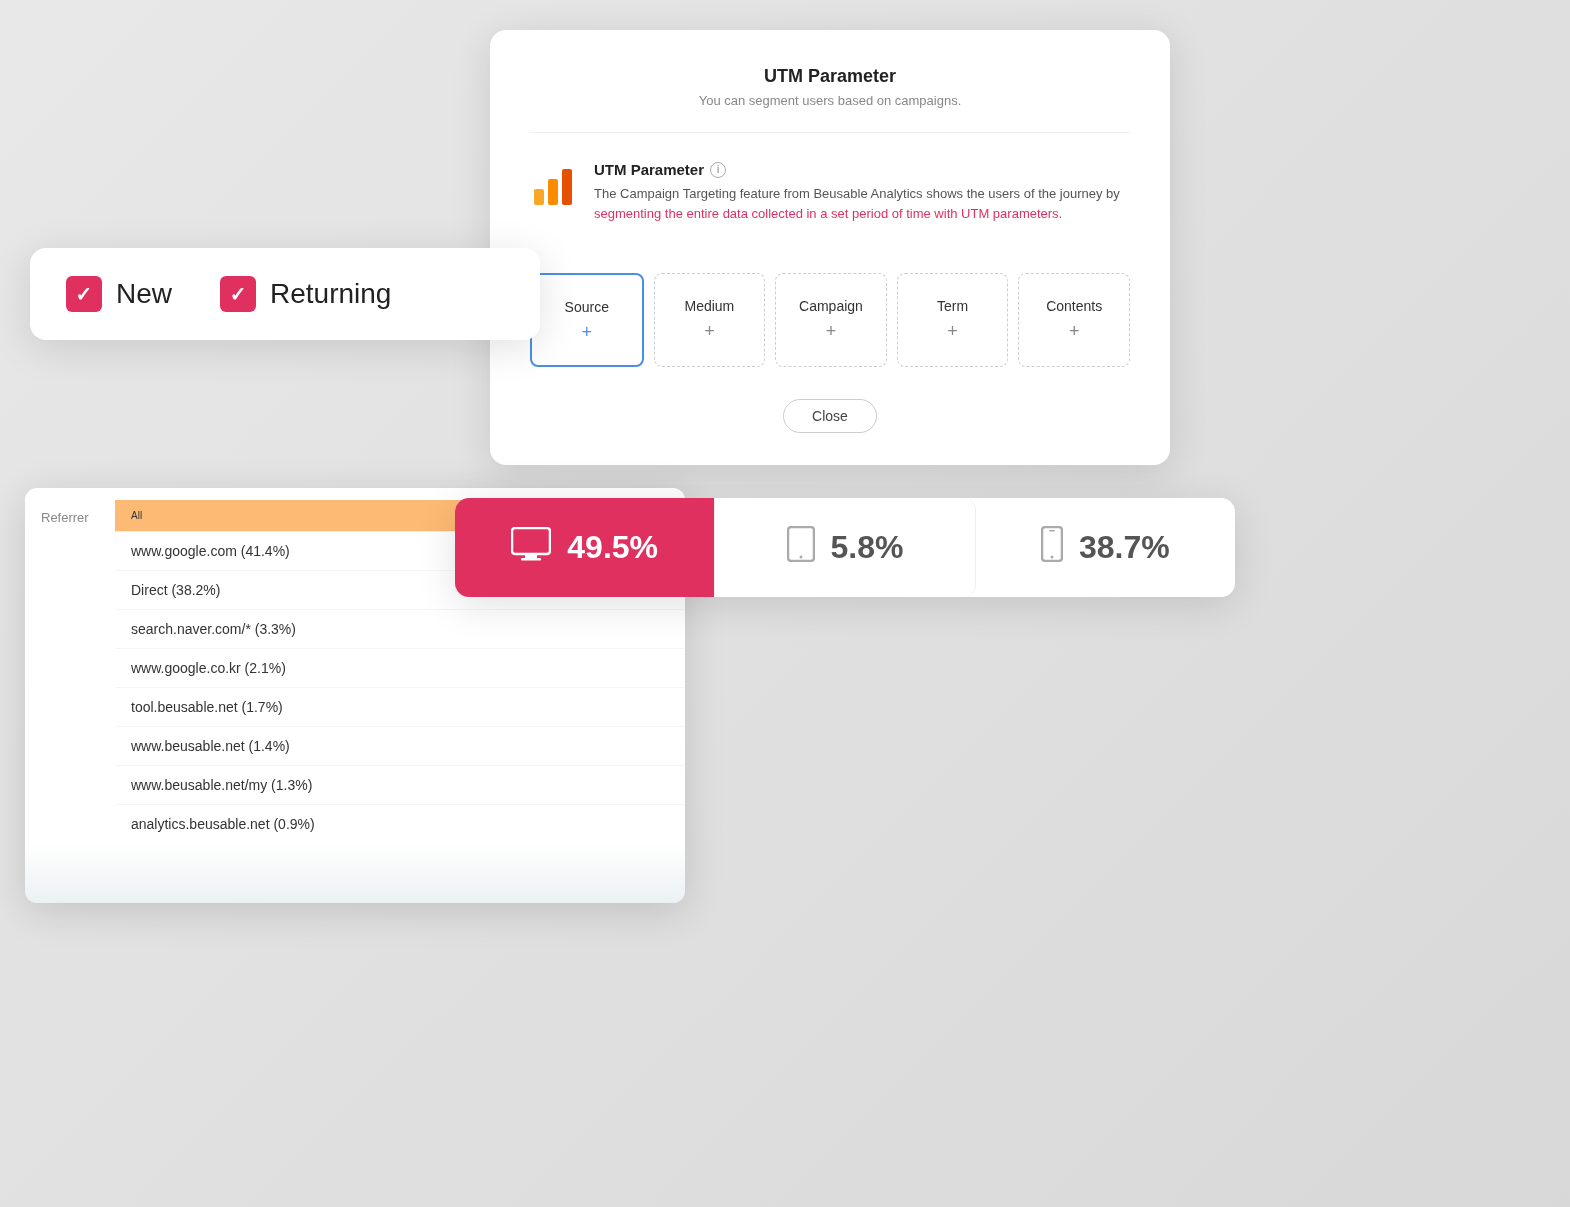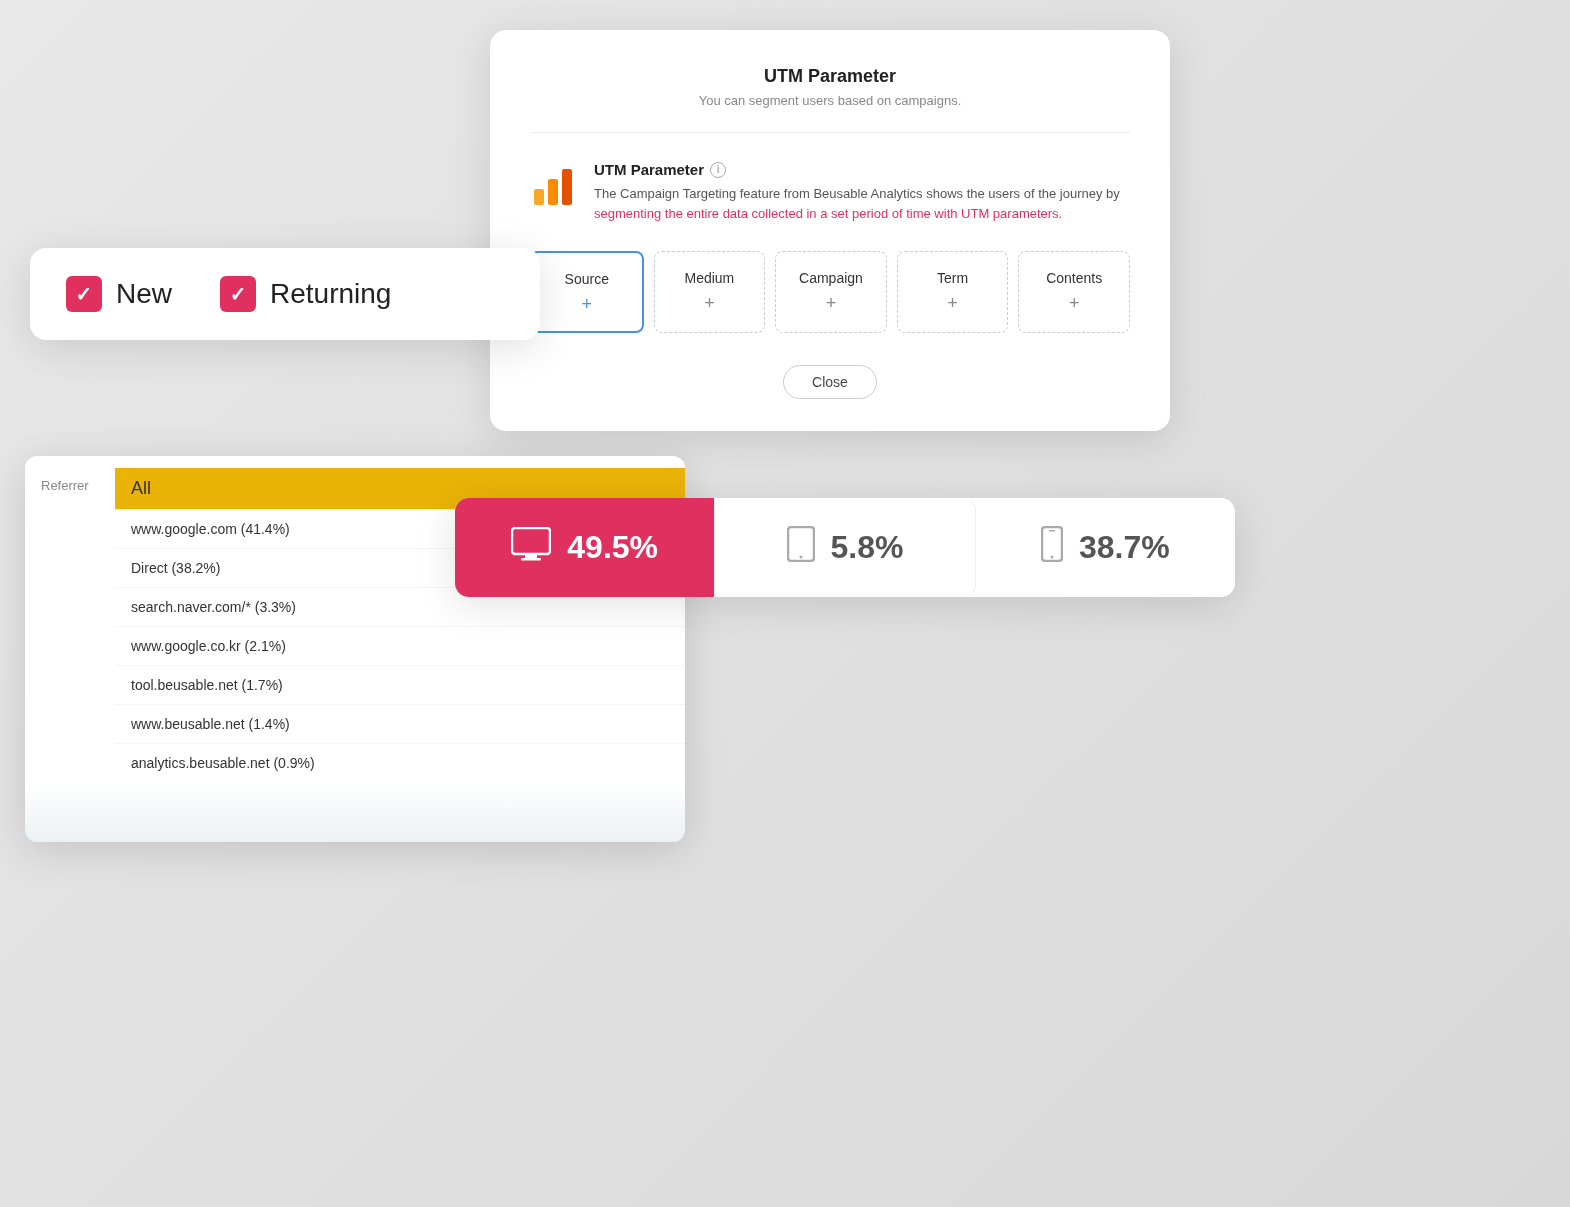--- a/index.html
+++ b/index.html
@@ -95,24 +95,25 @@
     .utm-params-grid {
       display: flex;
       gap: 10px;
       margin-bottom: 32px;
     }
 
     .utm-param-box {
       flex: 1;
       border: 1.5px dashed #ccc;
       border-radius: 8px;
-      padding: 18px 10px;
+      padding: 24px 10px;
       text-align: center;
       cursor: pointer;
       transition: border-color 0.2s;
+      margin-top: 22px;
     }
 
     .utm-param-box.active {
       border: 2px solid #4a90e2;
       border-style: solid;
     }
 
     .utm-param-box-label {
       font-size: 14px;
       color: #333;
@@ -184,21 +185,21 @@
 
     .visitor-label {
       font-size: 28px;
       font-weight: 500;
       color: #222;
     }
 
     
     .referrer-card {
       position: absolute;
-      top: 456px;
+      top: 488px;
       left: 25px;
       width: 660px;
       background: #fff;
       border-radius: 12px;
       box-shadow: 0 8px 40px rgba(0,0,0,0.14);
       overflow: hidden;
     }
 
     .referrer-label {
       font-size: 13px;
@@ -207,23 +208,23 @@
       flex-shrink: 0;
       padding-top: 12px;
     }
 
     .referrer-dropdown-area {
       flex: 1;
     }
 
     .referrer-all-item {
       padding: 10px 16px;
-      font-size: 18px;
+      font-size: 10px;
       color: #333;
-      background: #eab308;
+      background: #fdba74;
       border-bottom: 1px solid #f0f0f0;
     }
 
     .referrer-list {
       list-style: none;
     }
 
     .referrer-list li {
       padding: 11px 16px;
       font-size: 14px;
@@ -377,20 +378,21 @@
     <div class="referrer-label" style="padding: 10px 0 0 16px; font-size:13px; color:#888; width:90px; flex-shrink:0;">Referrer</div>
     <div class="referrer-dropdown-area">
       <div class="referrer-all-item">All</div>
       <ul class="referrer-list">
         <li>www.google.com (41.4%)</li>
         <li>Direct (38.2%)</li>
         <li>search.naver.com/* (3.3%)</li>
         <li>www.google.co.kr (2.1%)</li>
         <li>tool.beusable.net (1.7%)</li>
         <li>www.beusable.net (1.4%)</li>
+        <li>www.beusable.net/my (1.3%)</li>
         <li>analytics.beusable.net (0.9%)</li>
       </ul>
     </div>
   </div>
 
   <div style="height:60px; background: linear-gradient(to top, #b0c8d0 0%, transparent 100%); opacity:0.25; position:relative; margin-top:0;"></div>
 </div>
 
 <div class="device-bar">
   <div class="device-item desktop">

